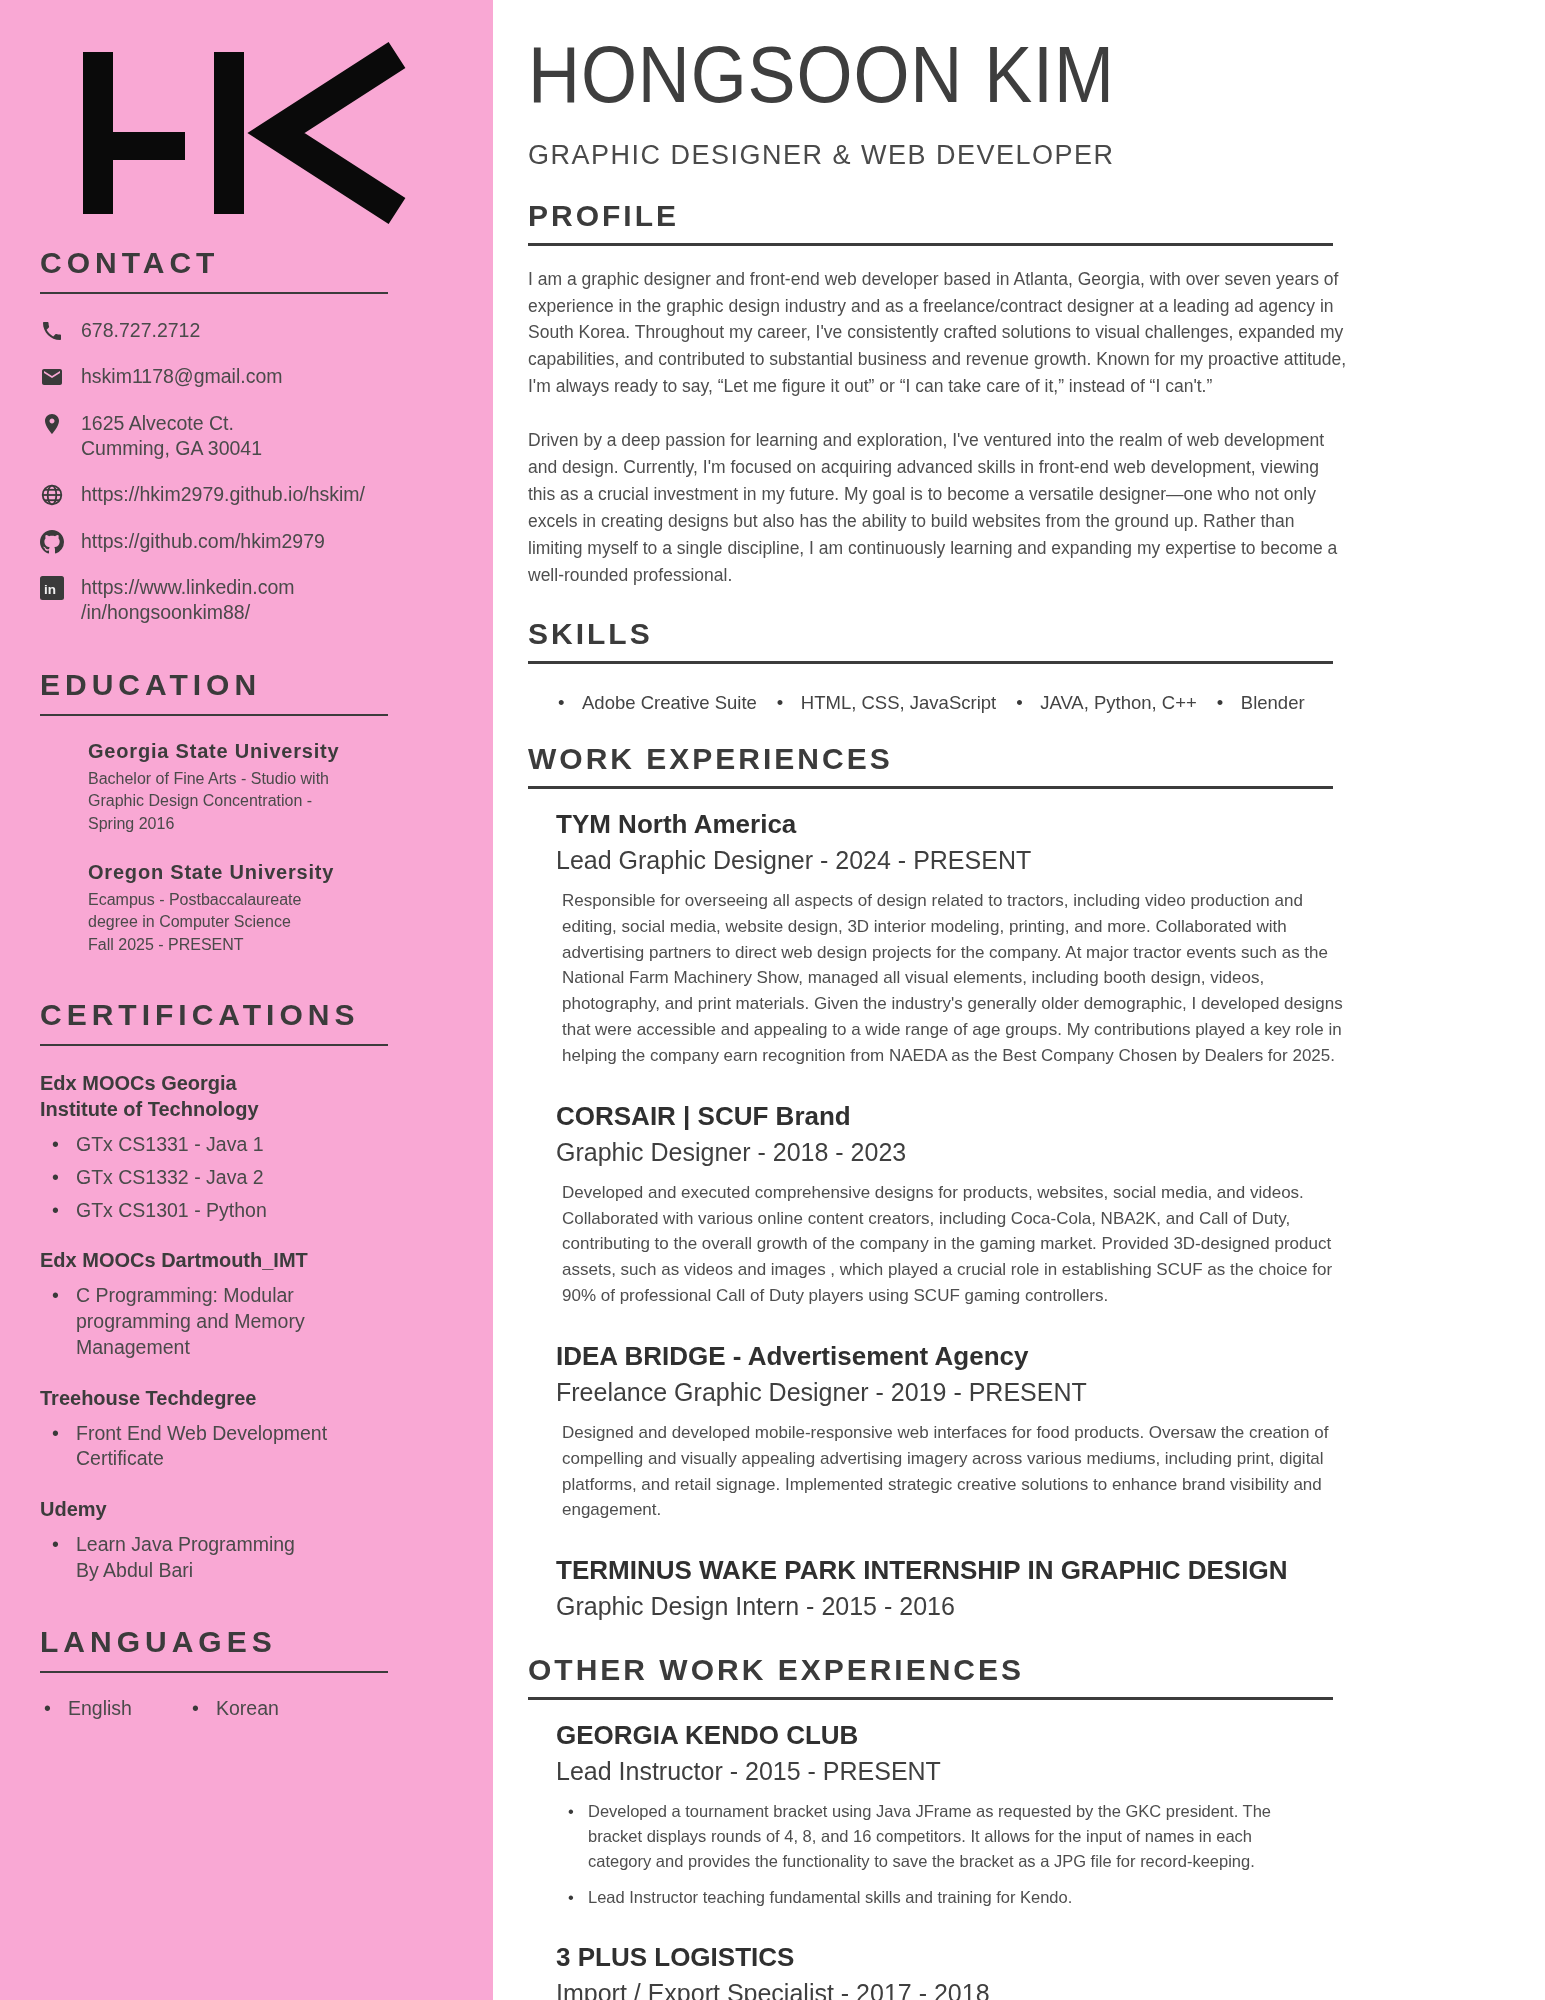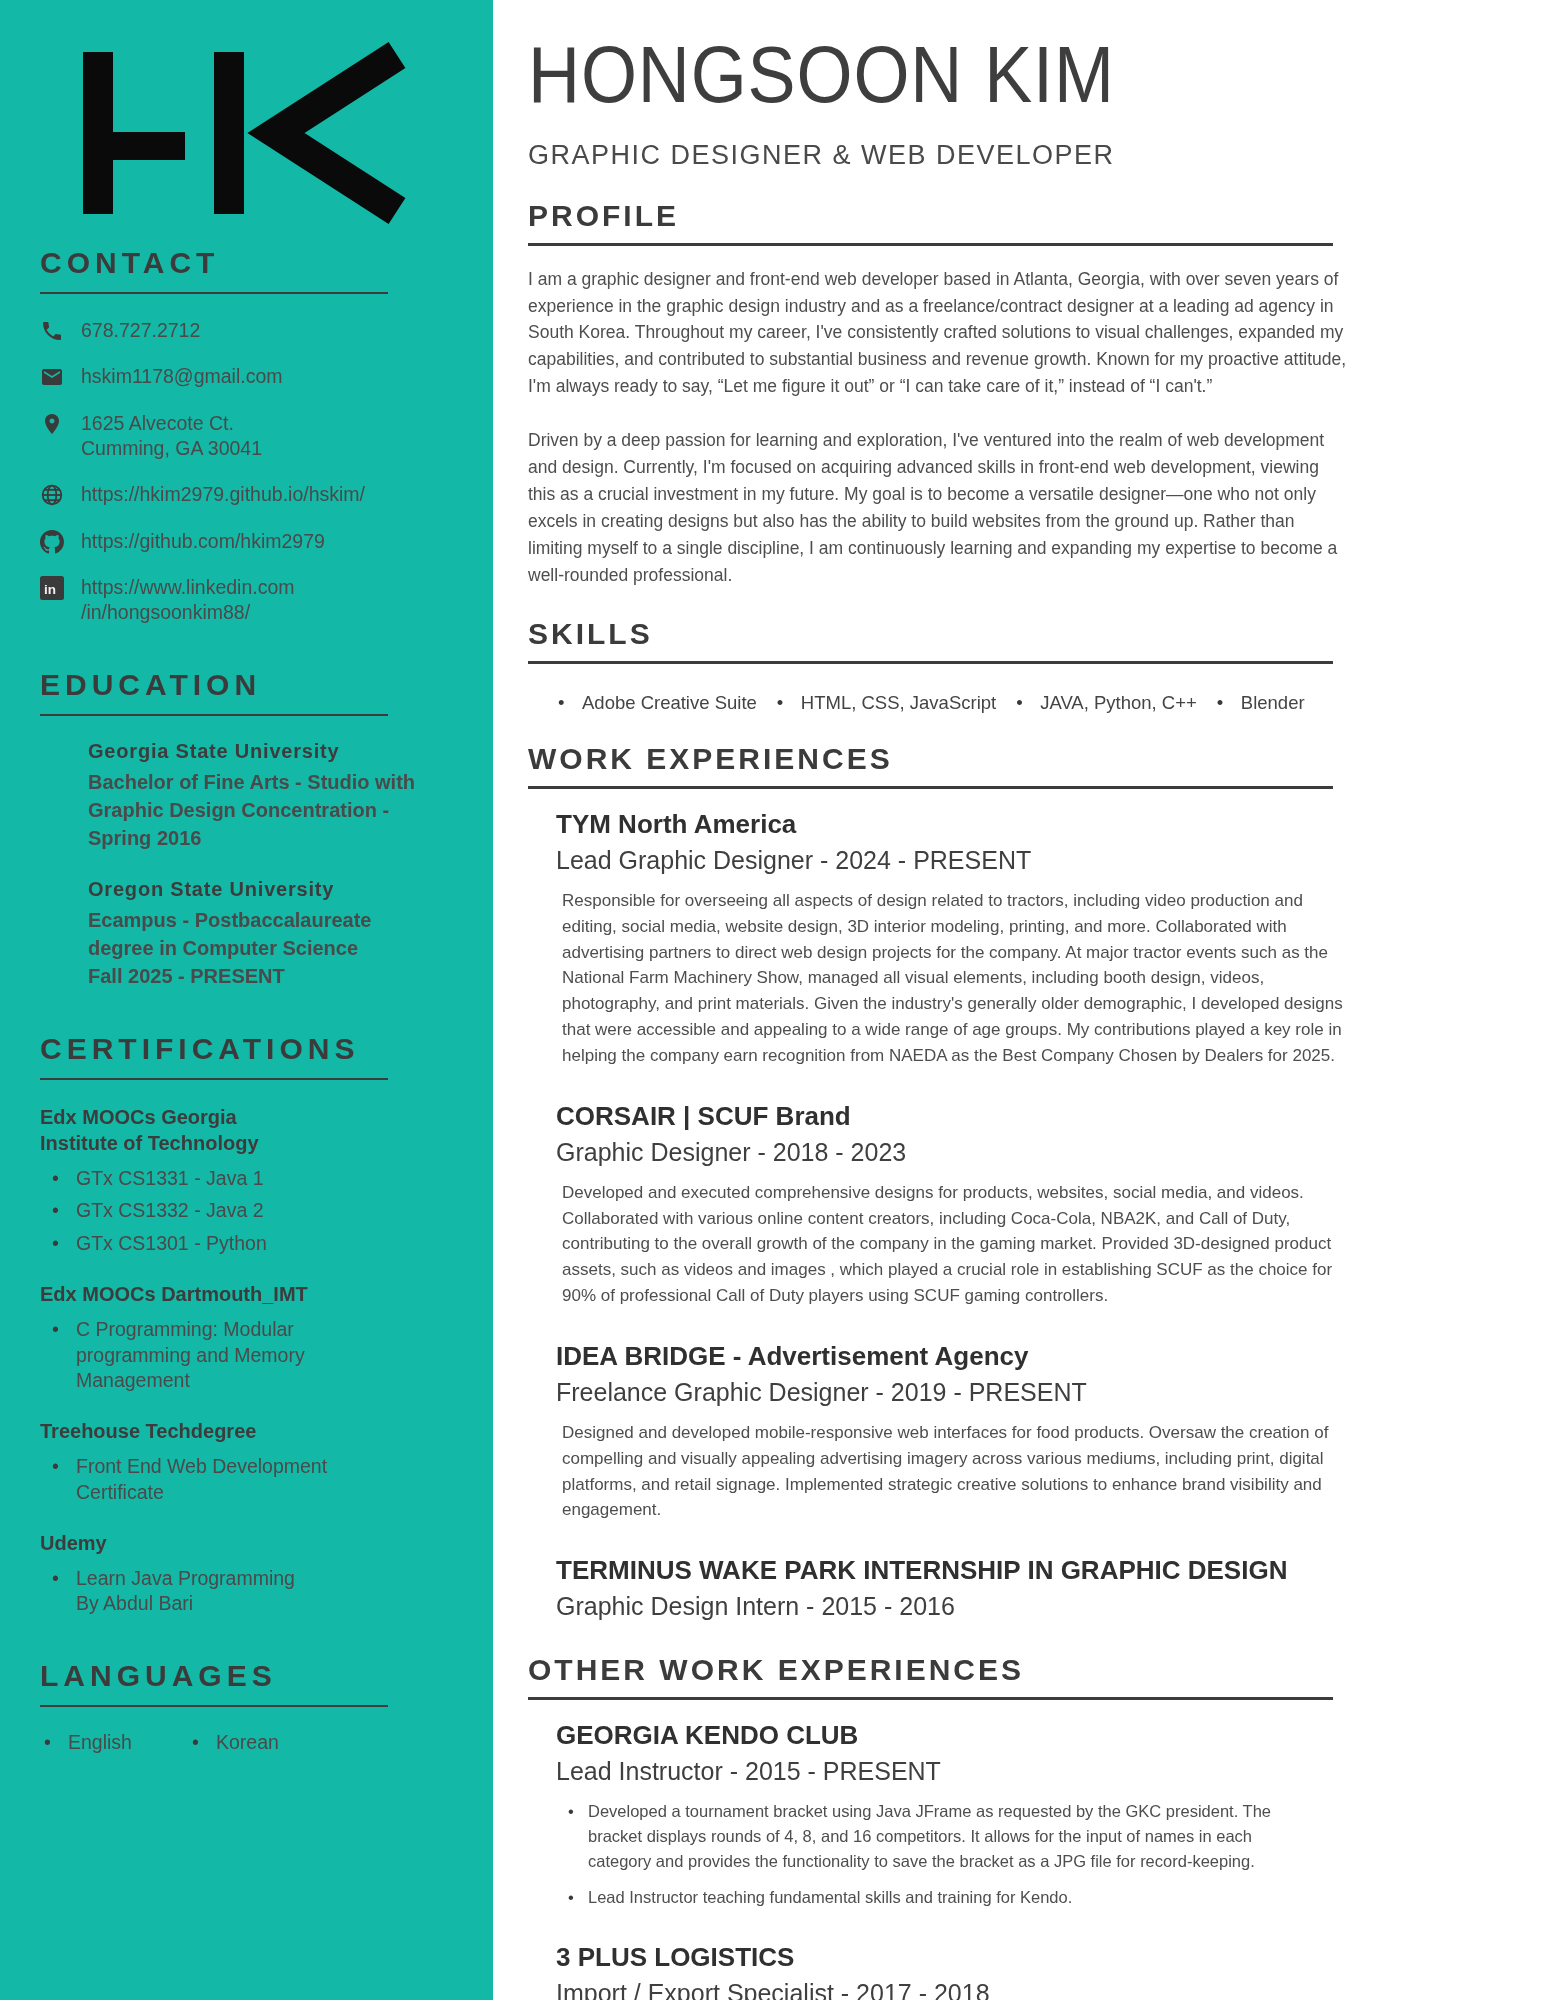--- a/index.html
+++ b/index.html
@@ -2,37 +2,37 @@
 <html><head>
 <meta charset="utf-8">
 <style>
   * { box-sizing: border-box; margin: 0; padding: 0; }
   html, body { background: #ffffff; }
   body { font-family: "Liberation Sans", sans-serif; }
 
   .page { width: 1545px; height: 2000px; display: flex; background: #ffffff; overflow: hidden; }
 
   
-  .sidebar { width: 493px; flex-shrink: 0; background: #14b8a6; padding: 40px 44px 0 40px; color: #4a4a4a; }
+  .sidebar { width: 493px; flex-shrink: 0; background: #f9a8d4; padding: 40px 44px 0 40px; color: #4a4a4a; }
   .logo { margin: 12px 0 32px 43px; width: 330px; }
   .logo svg { overflow: visible; display: block; }
 
   .s-head { font-size: 30px; font-weight: 700; letter-spacing: 5px; color: #3b3b3b; margin: 0 0 12px; }
   .s-rule { border: none; border-top: 2px solid #3c3c3c; width: 348px; margin: 0 0 24px 0; }
   .s-sec { margin-bottom: 42px; }
 
   .c-row { display: flex; align-items: flex-start; margin-bottom: 21px; font-size: 19.5px; line-height: 1.3; color: #4a4a4a; }
   .c-ico { width: 24px; height: 24px; margin-right: 17px; flex-shrink: 0; color: #3a3a3a; margin-top: 1px; }
   .c-ico svg { width: 24px; height: 24px; display: block; }
 
   .preline { white-space: pre-line; }
 
   .edu { margin-bottom: 26px; margin-left: 48px; }
   .edu-school { font-size: 20px; font-weight: 700; letter-spacing: 0.8px; color: #3c3c3c; margin-bottom: 5px; }
-  .edu-detail { font-size: 20px; line-height: 1.4; color: #4a4a4a; font-weight: bold; }
+  .edu-detail { font-size: 16px; line-height: 1.4; color: #4a4a4a; }
 
   .cert-org { font-size: 20px; font-weight: 700; color: #3c3c3c; line-height: 1.3; margin: 0 0 10px; }
   .cert { margin-bottom: 24px; }
   ul.s-bullets { list-style: none; margin: 0 0 4px; }
   .s-bullets li { position: relative; padding-left: 36px; font-size: 19.5px; line-height: 1.32; color: #4a4a4a; margin-bottom: 7px; }
   .s-bullets li::before { content: "\2022"; position: absolute; left: 12px; color: #3a3a3a; }
 
   .lang-row { list-style: none; display: flex; gap: 56px; margin-top: 2px; }
   .lang-row li { position: relative; padding-left: 28px; font-size: 19.5px; color: #4a4a4a; }
   .lang-row li::before { content: "\2022"; position: absolute; left: 4px; color: #3a3a3a; }

